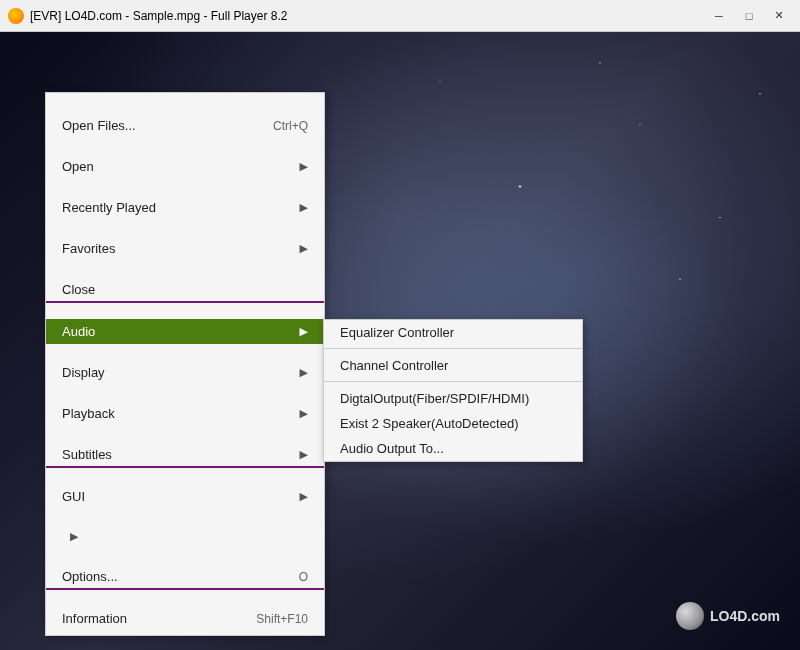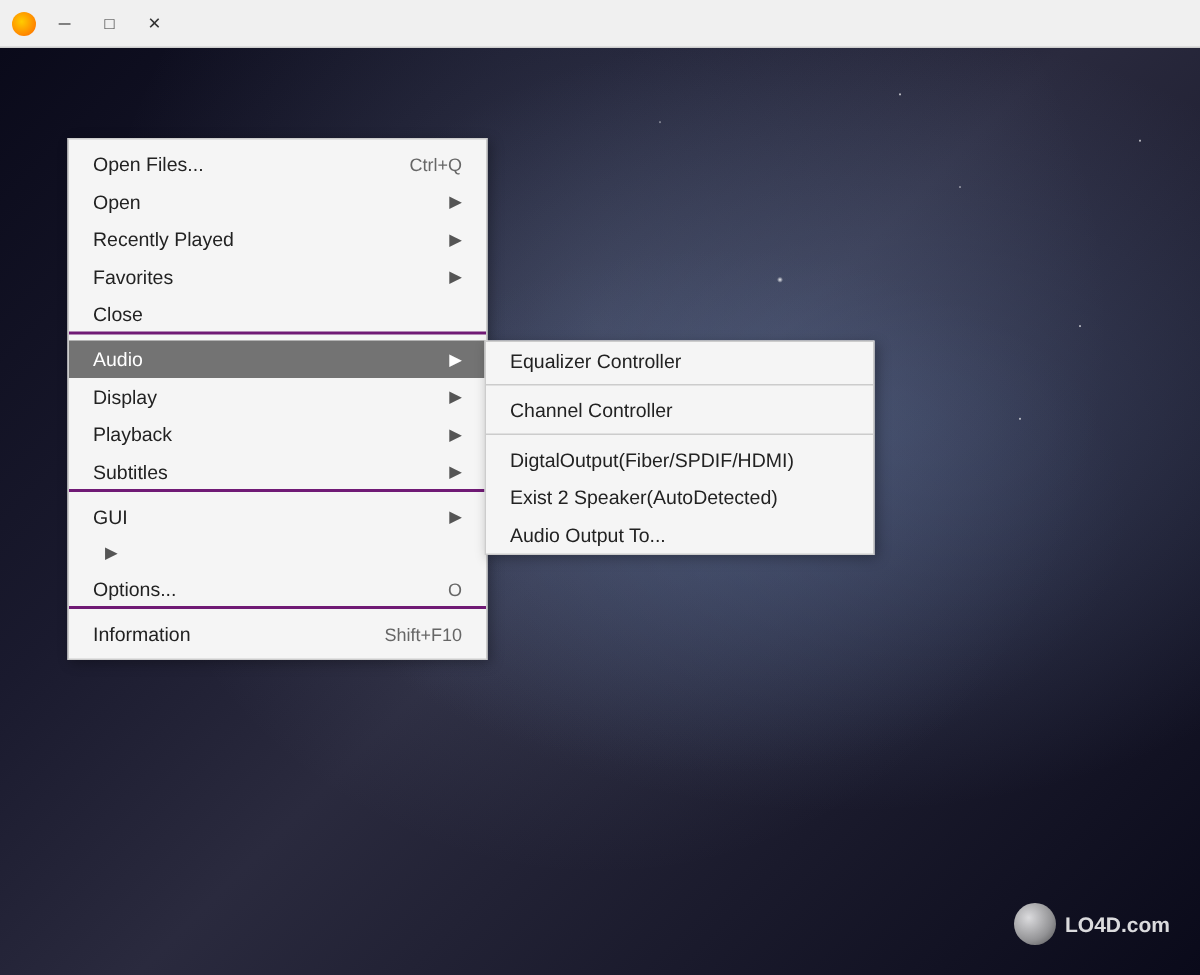--- a/index.html
+++ b/index.html
@@ -125,24 +125,25 @@
 
     .menu-item {
       display: flex;
       align-items: center;
       justify-content: space-between;
       padding: 5px 16px 5px 16px;
       cursor: pointer;
       color: #222;
       white-space: nowrap;
       position: relative;
+      margin-top: 16px;
     }
 
     .menu-item.highlighted {
-      background: #737373;
+      background: #4d7c0f;
       color: white;
     }
 
     .menu-item.separator-after {
       border-bottom: 2px solid #701a75;
       margin-bottom: 4px;
       padding-bottom: 4px;
     }
 
     .menu-item-label {
@@ -195,20 +196,21 @@
 
     .submenu-group {
       position: relative;
     }
   </style>
 </head>
 <body>
 
 <div class="title-bar">
   <div class="title-bar-icon"></div>
+  <span class="title-bar-text">[EVR] LO4D.com - Sample.mpg - Full Player 8.2</span>
   <div class="title-bar-controls">
     <button class="title-bar-btn">─</button>
     <button class="title-bar-btn">□</button>
     <button class="title-bar-btn close">✕</button>
   </div>
 </div>
 
 <div class="main-content">
 
   <div class="context-menu">

